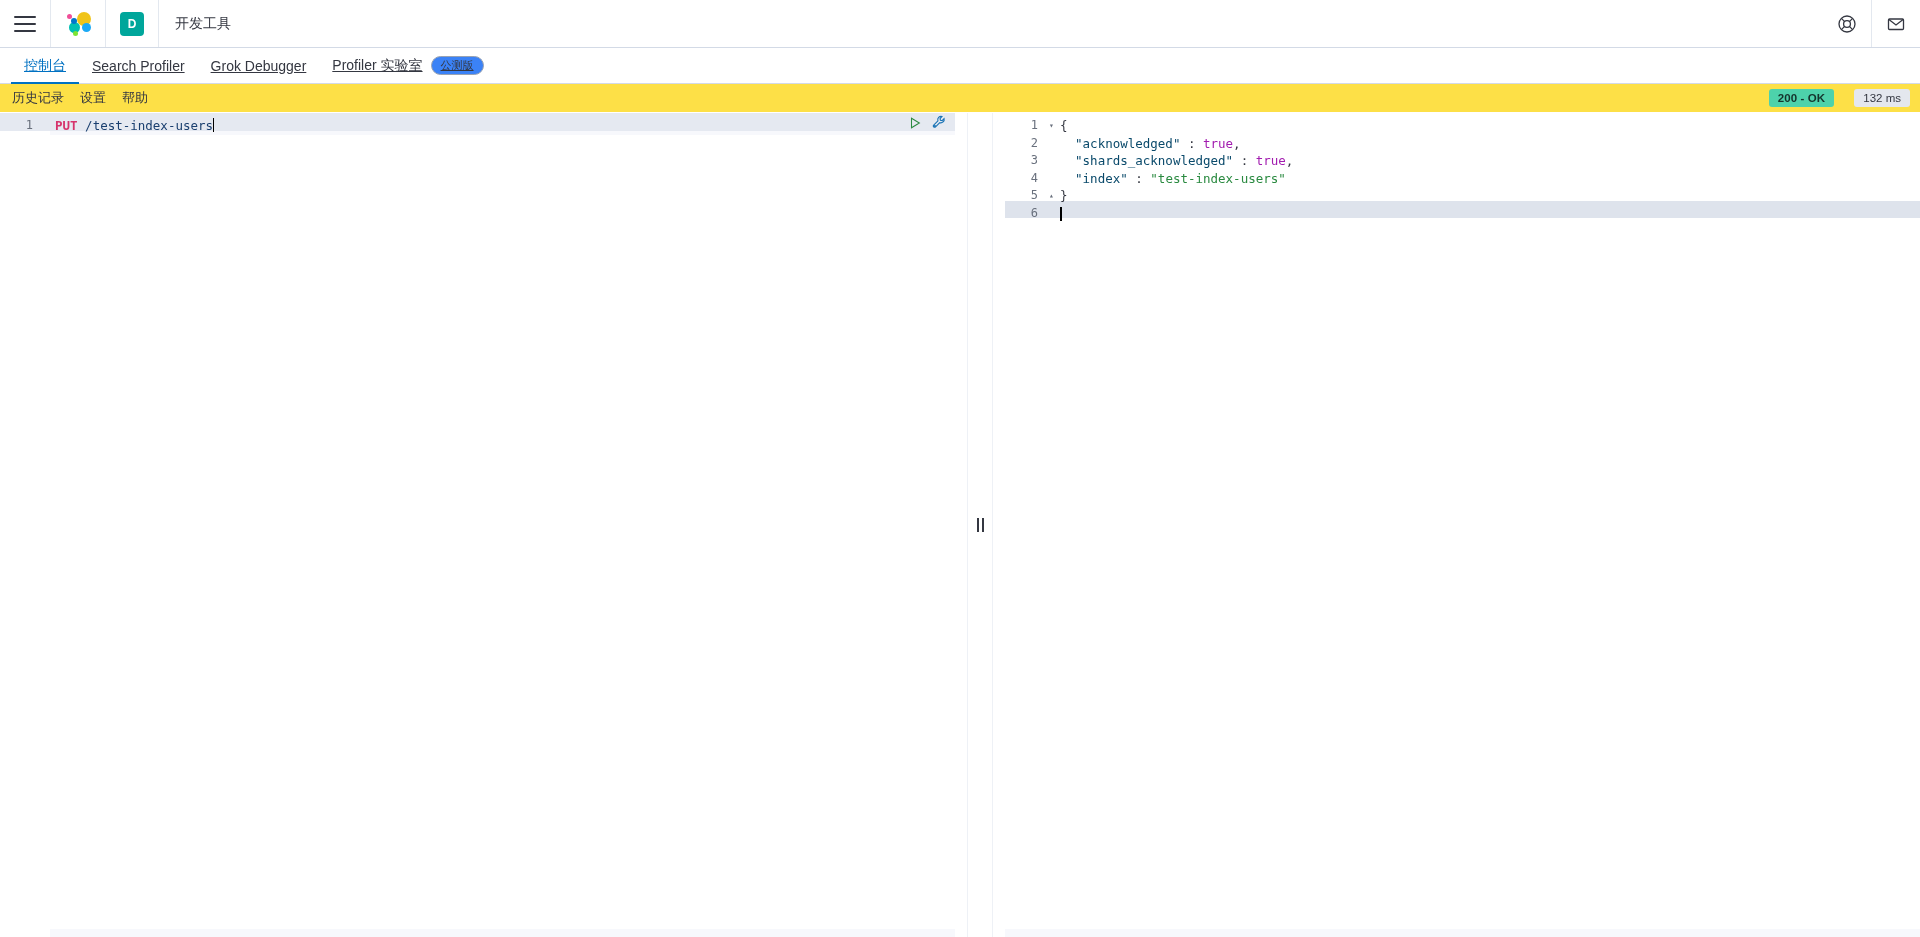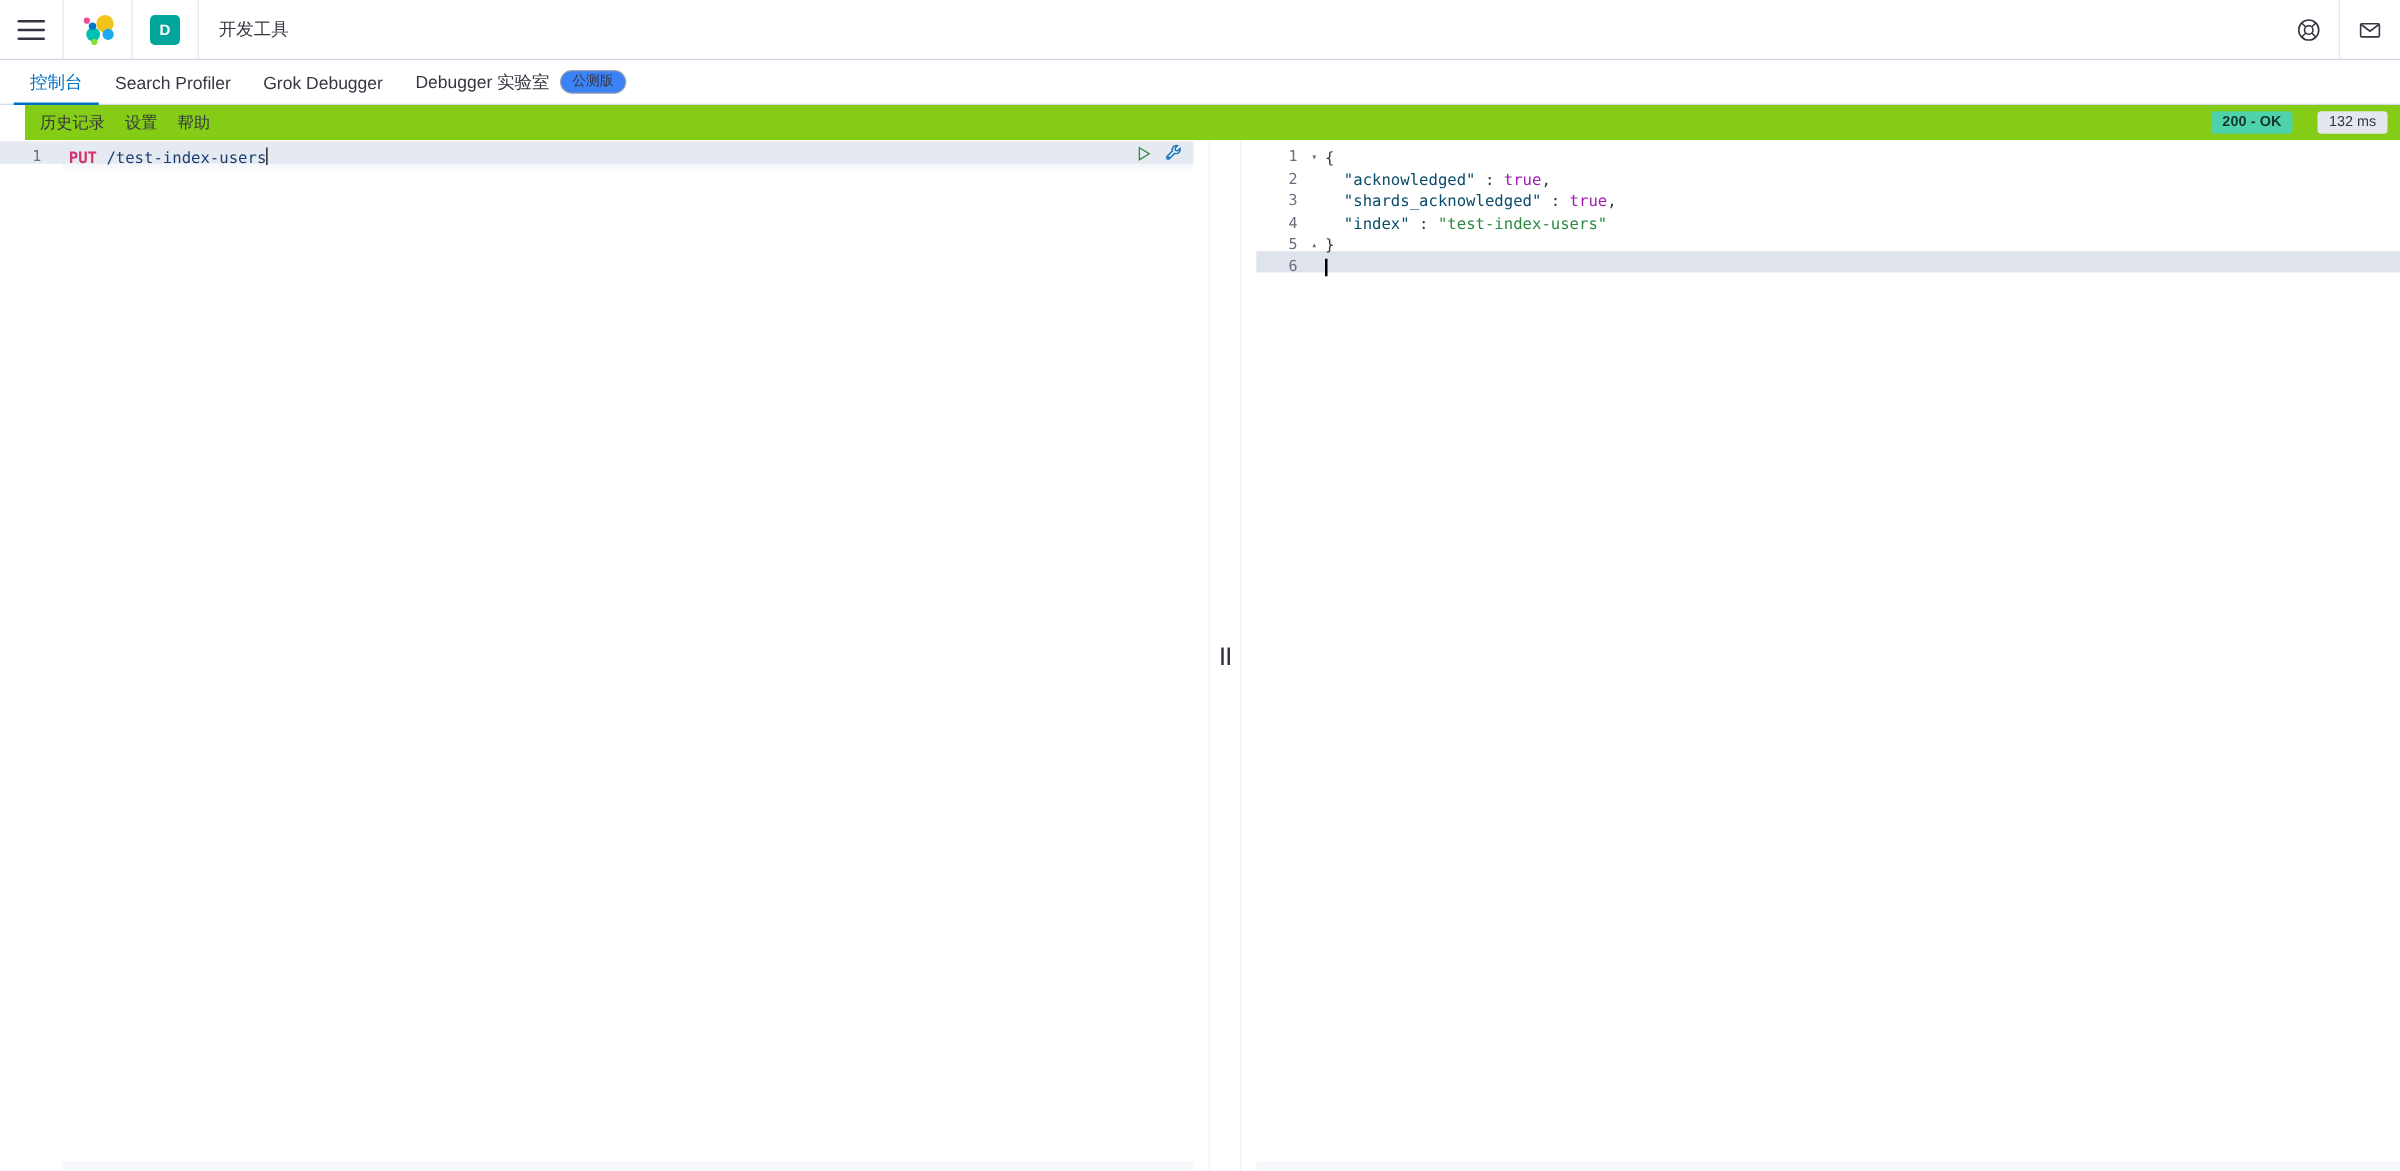--- a/index.html
+++ b/index.html
@@ -64,41 +64,40 @@
     padding-left: 11px;
     background: #ffffff;
     border-bottom: 1px solid #d3dae6;
   }
   .tab {
     display: flex; align-items: center; gap: 8px;
     padding: 0 13px;
     font-size: 14px; color: #343741;
     cursor: pointer;
     border-bottom: 2px solid transparent;
-    position: relative; top: 1px;
+    position: relative; top: 1px; text-decoration: underline;
   }
   .tab.active { color: #0071c2; border-bottom-color: #0071c2; font-weight: 400; }
   .badge-beta {
     border: 1px solid #98a2b3;
     border-radius: 10px;
     padding: 1px 9px 2px;
     font-size: 11px;
     color: #343741;
     line-height: 1.3;
     background: #3b82f6;
   }
 
   
   .console-bar {
     height: 28px;
     display: flex; align-items: center;
     padding-left: 12px;
-    background: #84cc16;
+    background: #fde047;
     position: relative;
-    margin-left: 20px;
   }
   .console-bar-item {
     font-size: 13px; color: #343741;
     padding: 0 11px 0 0;
     margin-right: 5px;
     cursor: pointer;
   }
   .status-wrap {
     position: absolute; right: 10px; top: 0;
     height: 28px; display: flex; align-items: center; gap: 20px;
@@ -272,21 +271,21 @@
   <div class="tab active">
     <span>控制台</span>
   </div>
   <div class="tab">
     <span>Search Profiler</span>
   </div>
   <div class="tab">
     <span>Grok Debugger</span>
   </div>
   <div class="tab">
-    <span>Debugger 实验室</span>
+    <span>Profiler 实验室</span>
     <span class="badge-beta">公测版</span>
   </div>
 </div>
 
 <div class="console-bar">
   <div class="console-bar-item">历史记录</div>
   <div class="console-bar-item">设置</div>
   <div class="console-bar-item">帮助</div>
 
   <div class="status-wrap">

